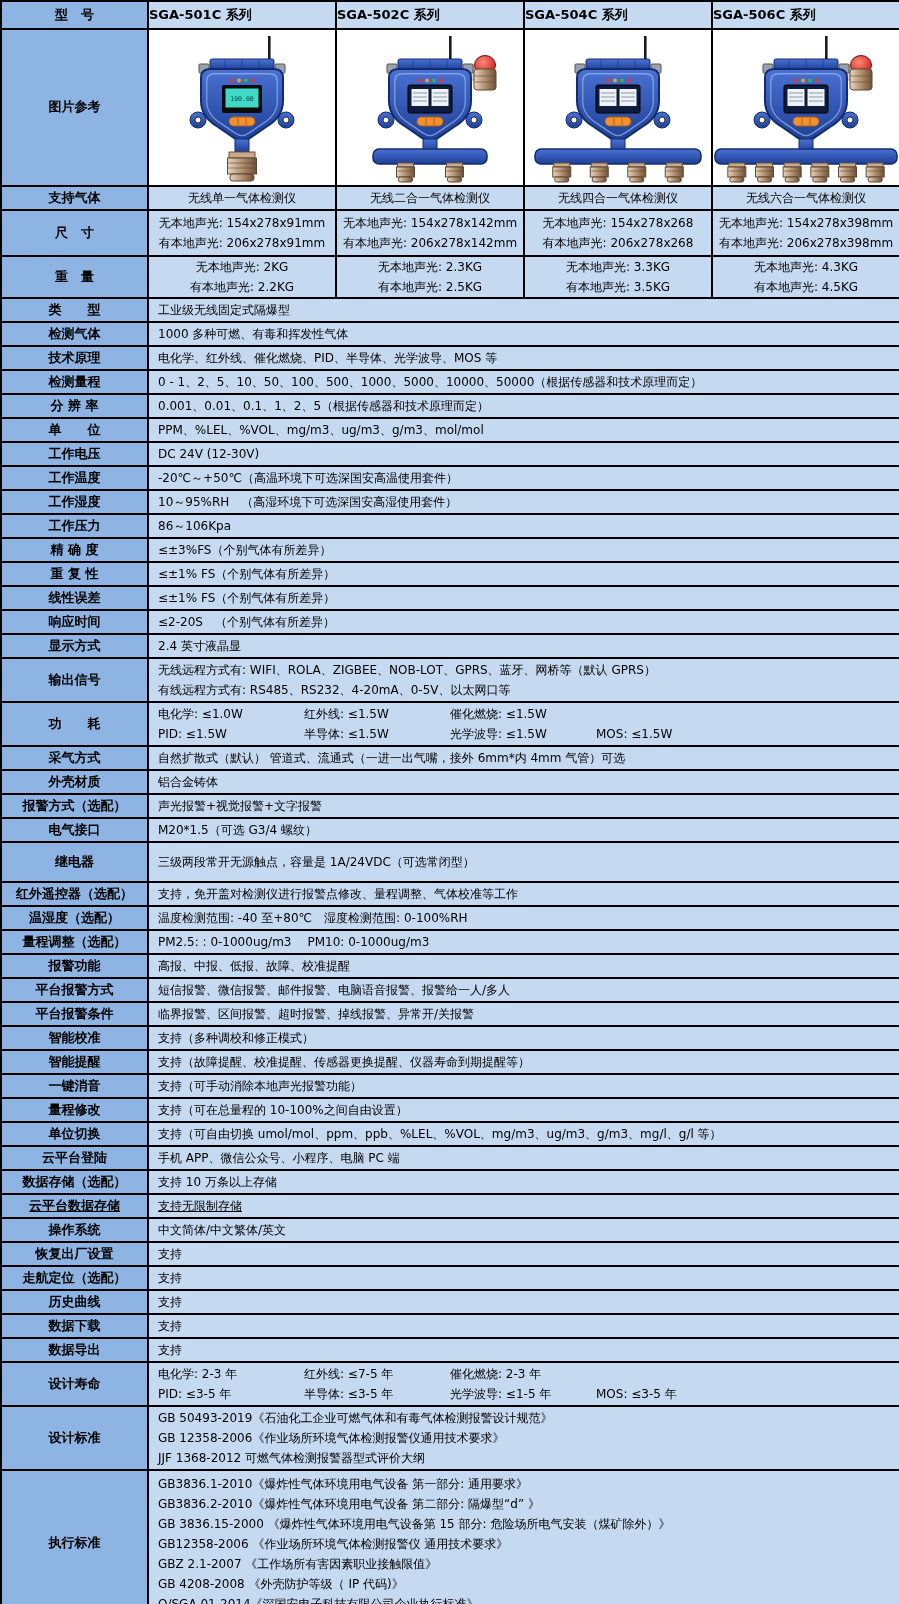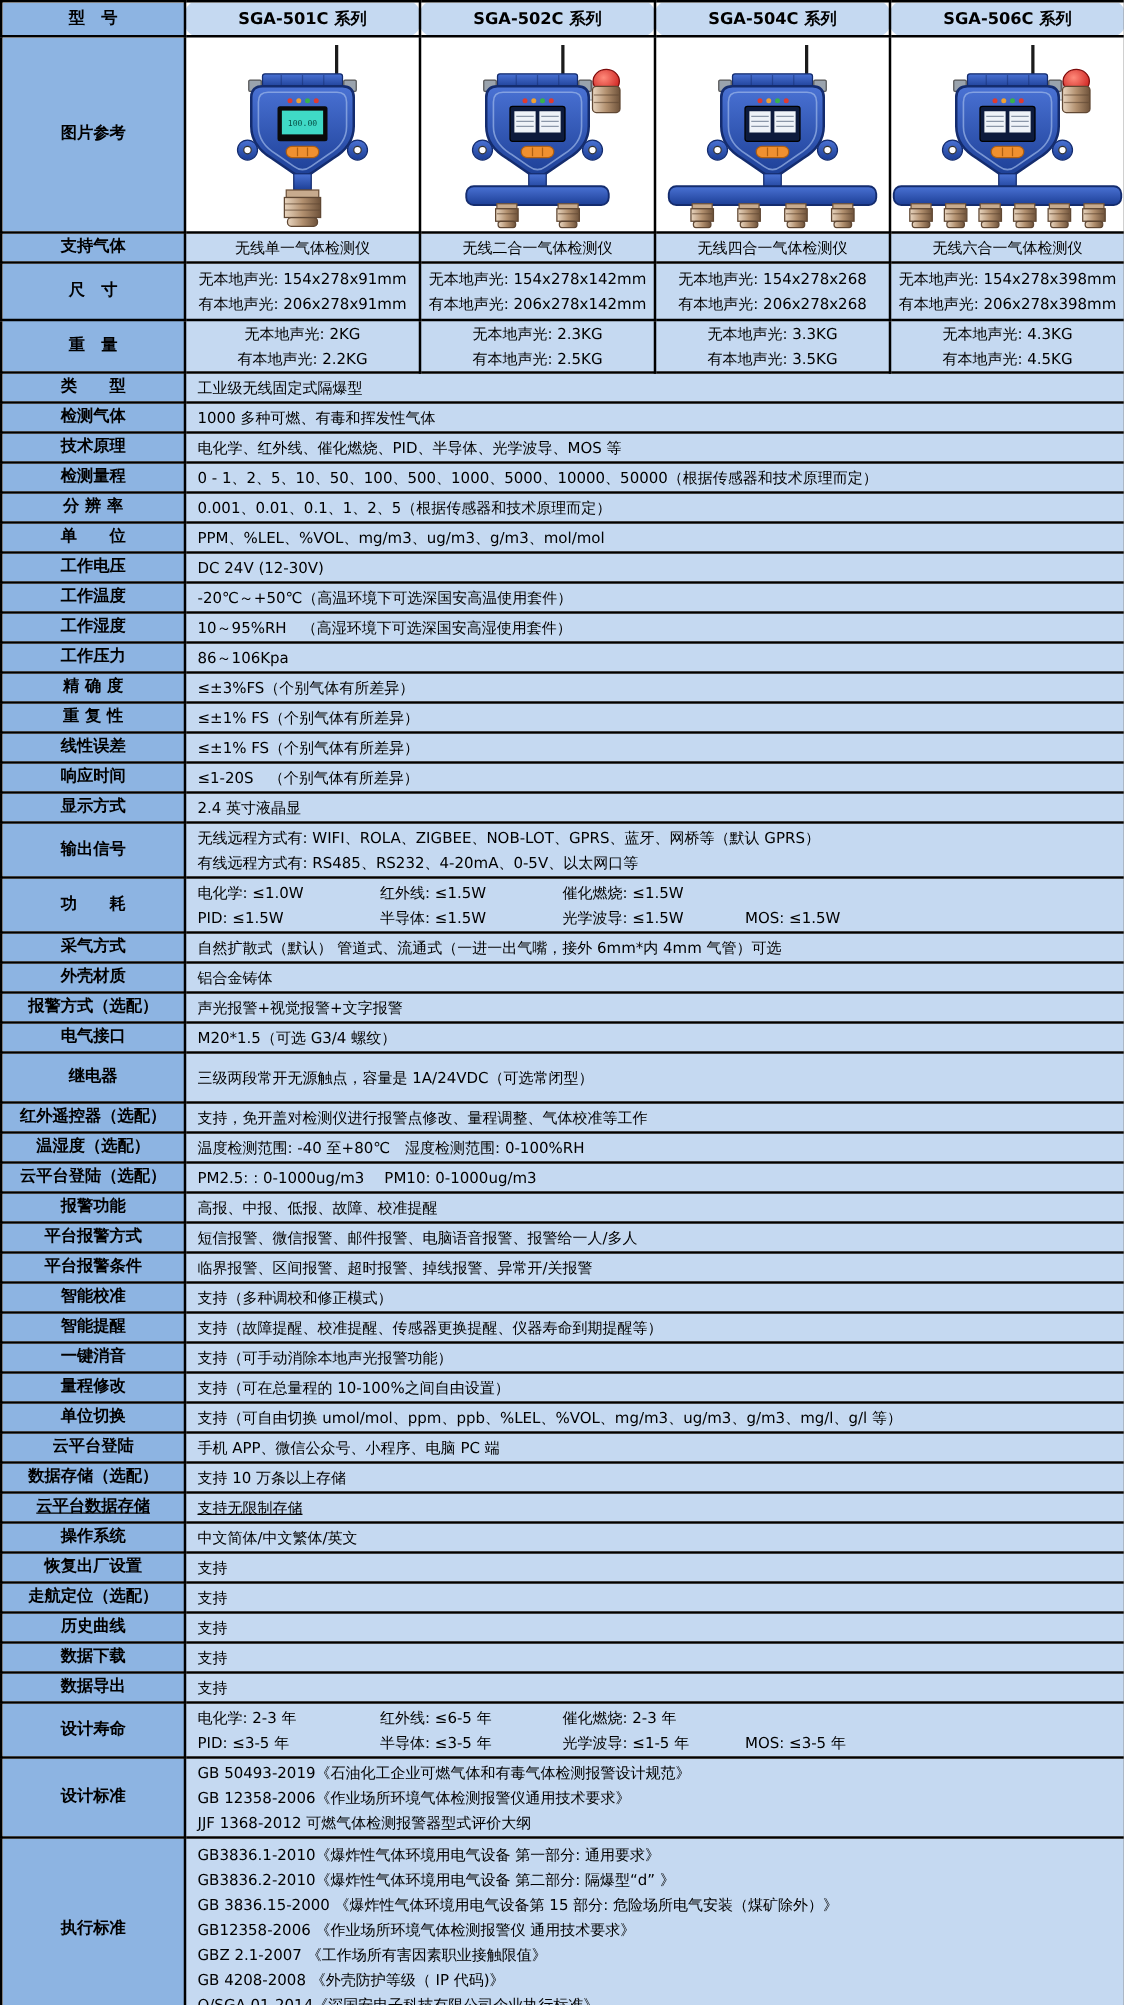--- a/index.html
+++ b/index.html
@@ -12,21 +12,21 @@
   .wrap{width:899px;}
   table{border-collapse:collapse;width:899px;table-layout:fixed;}
   th,td{border:2px solid var(--grid);padding:0;overflow:hidden;vertical-align:middle;}
   th.label{
     background:var(--label-bg);
     font-weight:bold;font-size:13px;text-align:center;
     padding:0 4px;line-height:1.25;
   }
   td.model{
     background:var(--value-bg);
-    font-weight:bold;font-size:13px;text-align:center;border-radius:10px;
+    font-weight:bold;font-size:13px;text-align:left;
   }
   td.img{background:#ffffff;text-align:center;vertical-align:middle;}
   td.cmp{background:var(--value-bg);font-size:12px;text-align:center;}
   td.cmp .vline{line-height:20px;white-space:nowrap;}
   td.val{background:var(--value-bg);font-size:12px;text-align:left;padding:1px 6px 1px 9px;}
   td.val .vline{line-height:20px;white-space:nowrap;}
   .seg{display:inline-block;min-width:130px;margin-right:16px;}
   svg{display:block;margin:0 auto;}
 </style>
 </head>
@@ -501,21 +501,21 @@
         </tr>
         <tr style="height: 21px;">
           <th class="label">线性误差</th>
           <td class="val" colspan="4">
             <div class="vline">≤±1% FS（个别气体有所差异）</div>
           </td>
         </tr>
         <tr style="height: 21px;">
           <th class="label">响应时间</th>
           <td class="val" colspan="4">
-            <div class="vline">≤1-20S　（个别气体有所差异）</div>
+            <div class="vline">≤2-20S　（个别气体有所差异）</div>
           </td>
         </tr>
         <tr style="height: 21px;">
           <th class="label">显示方式</th>
           <td class="val" colspan="4">
             <div class="vline">2.4 英寸液晶显</div>
           </td>
         </tr>
         <tr style="height: 42px;">
           <th class="label">输出信号</th>
@@ -567,21 +567,21 @@
             <div class="vline">支持，免开盖对检测仪进行报警点修改、量程调整、气体校准等工作</div>
           </td>
         </tr>
         <tr style="height: 21px;">
           <th class="label">温湿度（选配）</th>
           <td class="val" colspan="4">
             <div class="vline">温度检测范围: -40 至+80℃　湿度检测范围: 0-100%RH</div>
           </td>
         </tr>
         <tr style="height: 21px;">
-          <th class="label">云平台登陆（选配）</th>
+          <th class="label">量程调整（选配）</th>
           <td class="val" colspan="4">
             <div class="vline"><span class="seg">PM2.5: : 0-1000ug/m3</span><span class="seg">PM10: 0-1000ug/m3</span></div>
           </td>
         </tr>
         <tr style="height: 21px;">
           <th class="label">报警功能</th>
           <td class="val" colspan="4">
             <div class="vline">高报、中报、低报、故障、校准提醒</div>
           </td>
         </tr>
@@ -677,21 +677,21 @@
         </tr>
         <tr style="height: 21px;">
           <th class="label">数据导出</th>
           <td class="val" colspan="4">
             <div class="vline">支持</div>
           </td>
         </tr>
         <tr style="height: 42px;">
           <th class="label">设计寿命</th>
           <td class="val" colspan="4">
-            <div class="vline"><span class="seg">电化学: 2-3 年</span><span class="seg">红外线: ≤6-5 年</span><span class="seg">催化燃烧: 2-3 年</span></div>
+            <div class="vline"><span class="seg">电化学: 2-3 年</span><span class="seg">红外线: ≤7-5 年</span><span class="seg">催化燃烧: 2-3 年</span></div>
             <div class="vline"><span class="seg">PID: ≤3-5 年</span><span class="seg">半导体: ≤3-5 年</span><span class="seg">光学波导: ≤1-5 年</span><span class="seg">MOS: ≤3-5 年</span></div>
           </td>
         </tr>
         <tr style="height: 63px;">
           <th class="label">设计标准</th>
           <td class="val" colspan="4">
             <div class="vline">GB 50493-2019《石油化工企业可燃气体和有毒气体检测报警设计规范》</div>
             <div class="vline">GB 12358-2006《作业场所环境气体检测报警仪通用技术要求》</div>
             <div class="vline">JJF 1368-2012 可燃气体检测报警器型式评价大纲</div>
           </td>

